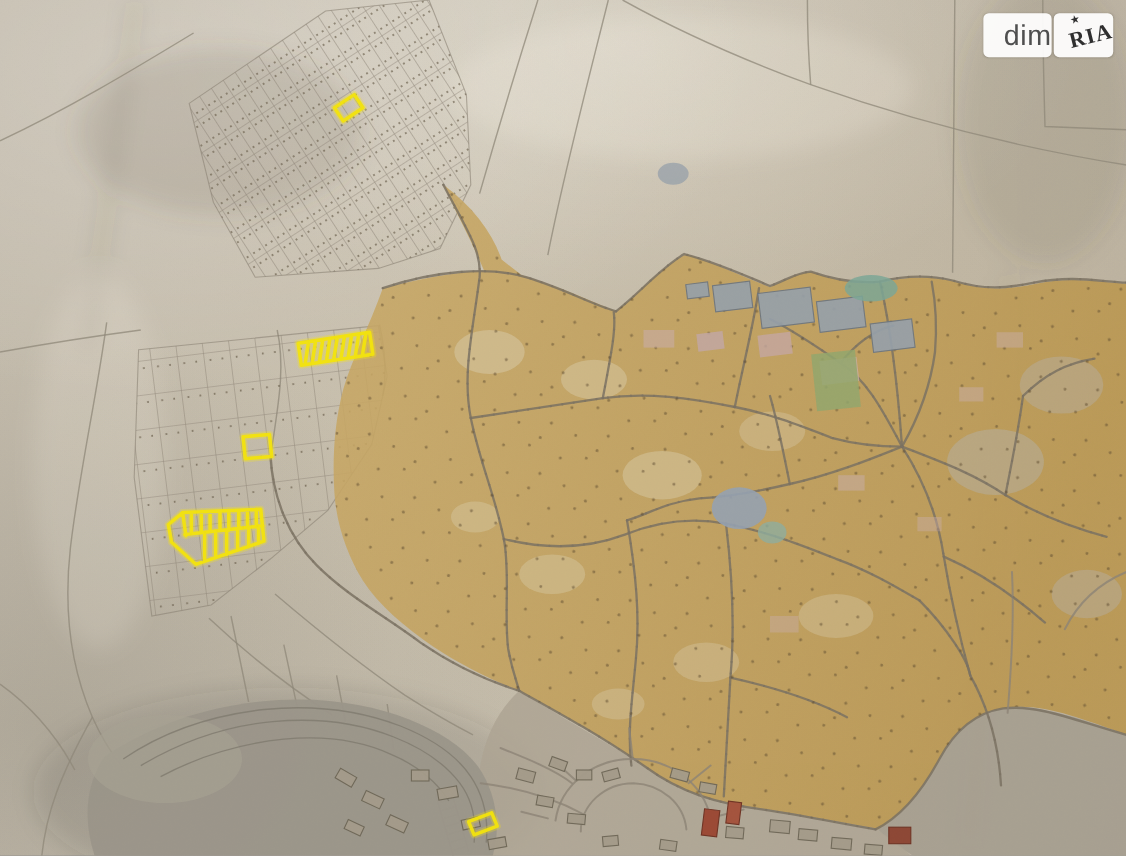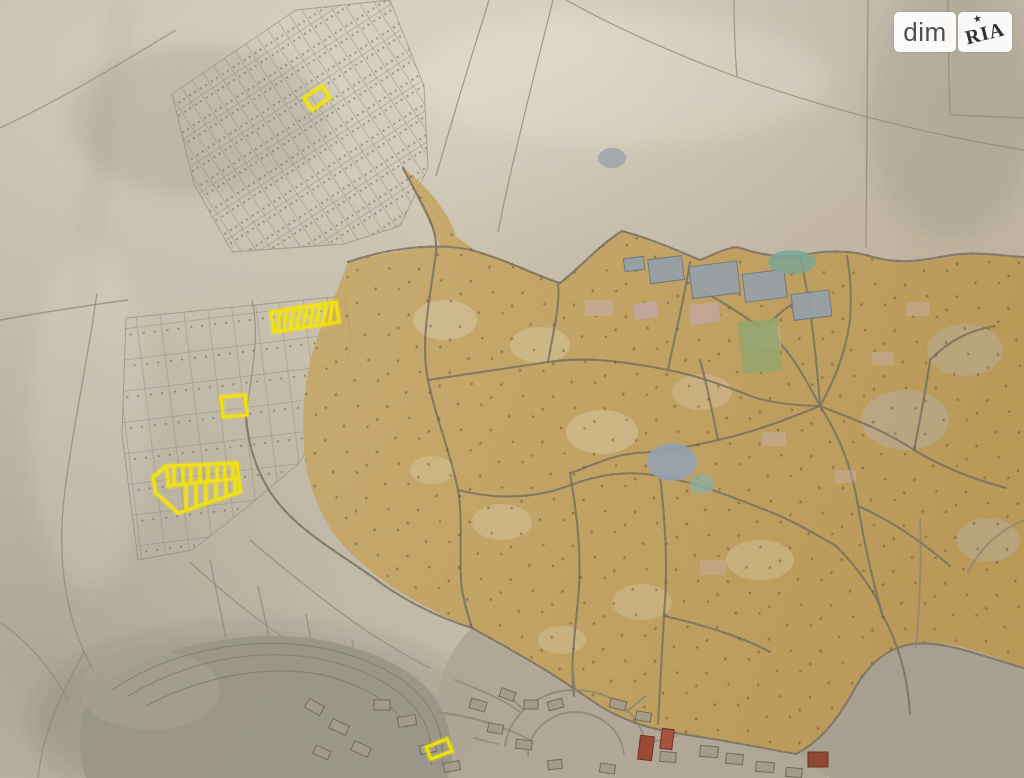--- a/index.html
+++ b/index.html
@@ -17,21 +17,21 @@
   .fieldline{fill:none;stroke:#8f8879;stroke-width:1.3;opacity:.75;}
   .gridoutline{fill:none;stroke:#8a8274;stroke-width:1;opacity:.6;}
   .road{fill:none;stroke:#7b7263;stroke-width:2.1;opacity:.85;stroke-linecap:round;}
   .road2{fill:none;stroke:#8d8577;stroke-width:1.8;opacity:.8;stroke-linecap:round;}
   .treeline{fill:none;stroke:#55452a;stroke-width:2.6;stroke-dasharray:0 10.5;stroke-linecap:round;opacity:.8;}
   .contour{fill:none;stroke:#7f7a6e;stroke-width:1.2;opacity:.8;}
   .bldg{stroke:#6f6858;stroke-width:1;fill:#a59c8b;opacity:.95;}
   .hl{fill:none;stroke-width:3.2;stroke-linejoin:round;stroke-linecap:round;opacity:.95;}
   .hl-glow{fill:none;stroke:#ffec00;stroke-width:6.5;opacity:.25;stroke-linejoin:round;stroke-linecap:round;}
   .watermark{position:absolute;top:12px;right:12px;display:flex;gap:2px;z-index:5;}
-  .wm-box{background:rgba(255,255,255,.93);border-radius:5px;display:flex;align-items:center;justify-content:center;height:40px;box-shadow:0 0 2px rgba(0,0,0,.15);}
+  .wm-box{background:rgba(255,255,255,.93);border-radius:5px;display:flex;align-items:center;justify-content:flex-end;height:40px;box-shadow:0 0 2px rgba(0,0,0,.15);}
   .wm-dim{width:62px;font-size:26px;font-weight:500;color:#4f4f4f;letter-spacing:.5px;}
   .wm-ria{width:54px;position:relative;}
   .ria-text{font-family:"Liberation Serif",serif;font-weight:700;font-size:20px;color:#2f2f2f;transform:rotate(-14deg);letter-spacing:1px;display:block;margin-top:3px;}
   .ria-star{position:absolute;top:2px;left:15px;font-size:10px;color:#2f2f2f;transform:rotate(-14deg);line-height:1;}
 </style>
 </head>
 <body>
 
 <div class="photo">
 <svg class="map" width="1024" height="778" viewBox="0 0 1024 778">

